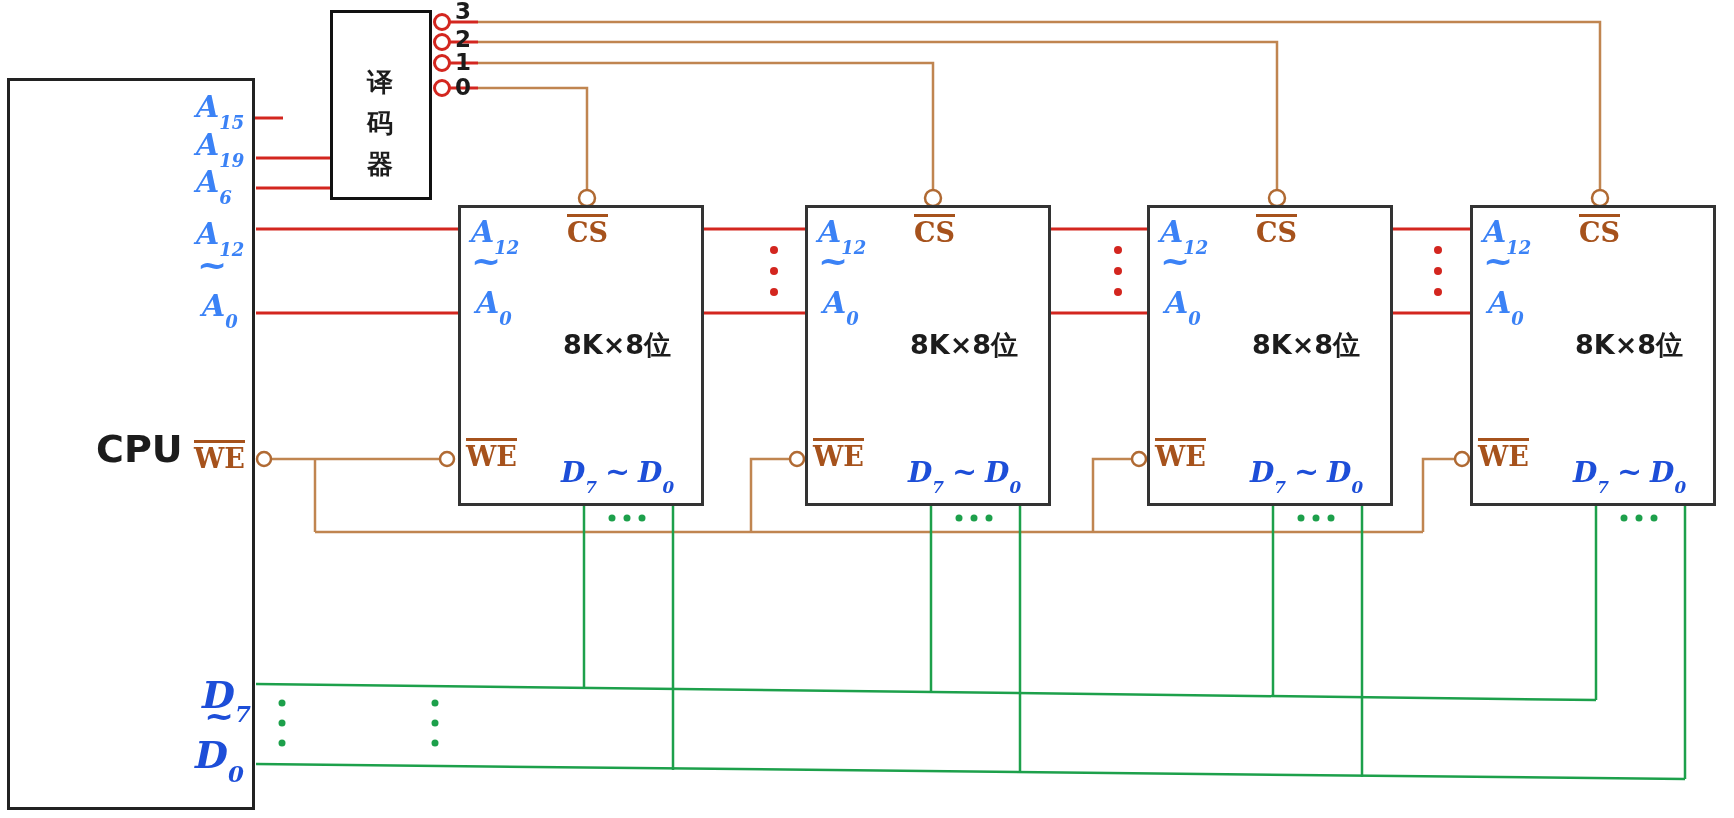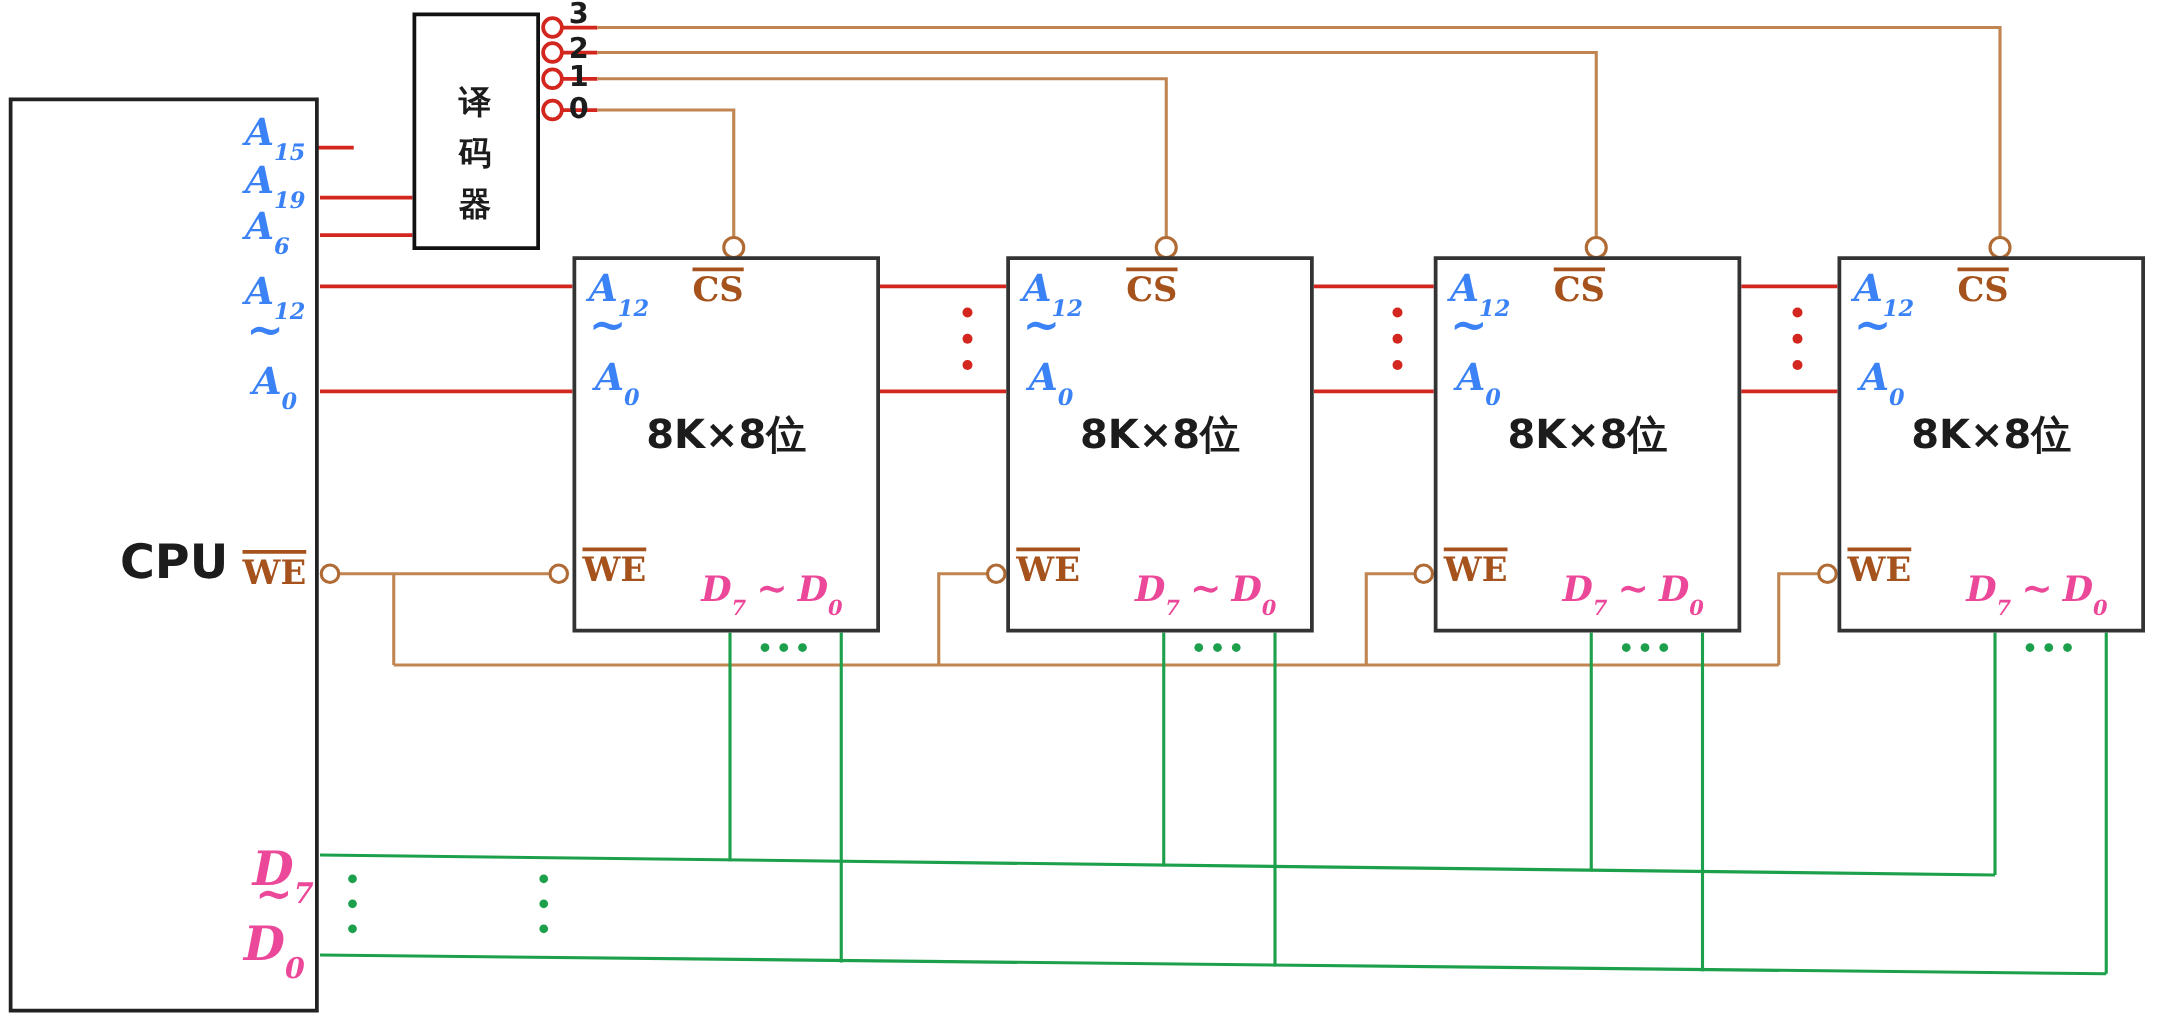--- a/index.html
+++ b/index.html
@@ -5,37 +5,37 @@
   html,body{margin:0;padding:0;background:#fff;}
   #stage{position:relative;width:1734px;height:818px;background:#ffffff;overflow:hidden;
          font-family:"DejaVu Sans","Liberation Sans",sans-serif;}
   #wires{position:absolute;left:0;top:0;z-index:1;}
   .box{position:absolute;box-sizing:border-box;background:transparent;z-index:2;}
   #cpu-box{left:7px;top:78px;width:248px;height:732px;border:3px solid #222;}
   #decoder-box{left:330px;top:10px;width:102px;height:190px;border:3px solid #111;}
   .chip{top:205px;width:246px;height:301px;border:3px solid #333;}
   .lbl{position:absolute;line-height:1;white-space:nowrap;z-index:3;}
   .red{color:#3b82f6;}
-  .green{color:#ec4899;}
+  .green{color:#1d4ed8;}
   .brown{color:#a6521c;}
   .blk{color:#1c1c1c;}
   .math{font-family:"DejaVu Serif","Liberation Serif",serif;font-style:italic;font-weight:bold;}
   .rom{font-family:"DejaVu Serif","Liberation Serif",serif;font-weight:bold;}
   .sans{font-family:"DejaVu Sans","Liberation Sans",sans-serif;}
   sub{font-size:0.6em;line-height:0;position:relative;top:0.25em;}
   .ovl{display:inline-block;border-top:3px solid #a6521c;padding-top:2px;line-height:1;}
   .tld{font-size:36px;}
   
   .fs30{font-size:30px;} .fs29{font-size:38px;} .fs27{font-size:27px;}
   
-  .chip .c-cs{left:93px;top:6px;}
+  .chip .c-cs{left:106px;top:6px;}
   .chip .c-a12{left:10px;top:9px;font-size:30px;}
   .chip .c-tld{left:10px;top:34px;}
   .chip .c-a0{left:15px;top:80px;font-size:30px;}
-  .chip .c-cap{left:0;top:123px;width:240px;text-align:center;font-size:32px;font-weight:600;}
+  .chip .c-cap{left:0;top:123px;width:240px;text-align:center;font-size:27px;font-weight:600;padding-left:36px;}
   .chip .c-we{left:5px;top:230px;}
   .chip .c-dbus{left:100px;top:249px;font-size:28px;}
   .chip .c-dbus .dt{font-size:30px;margin:0 8px;}
   .dec-num{font-size:23px;font-weight:bold;}
 </style>
 </head>
 <body>
 
 <div id="stage">
 

